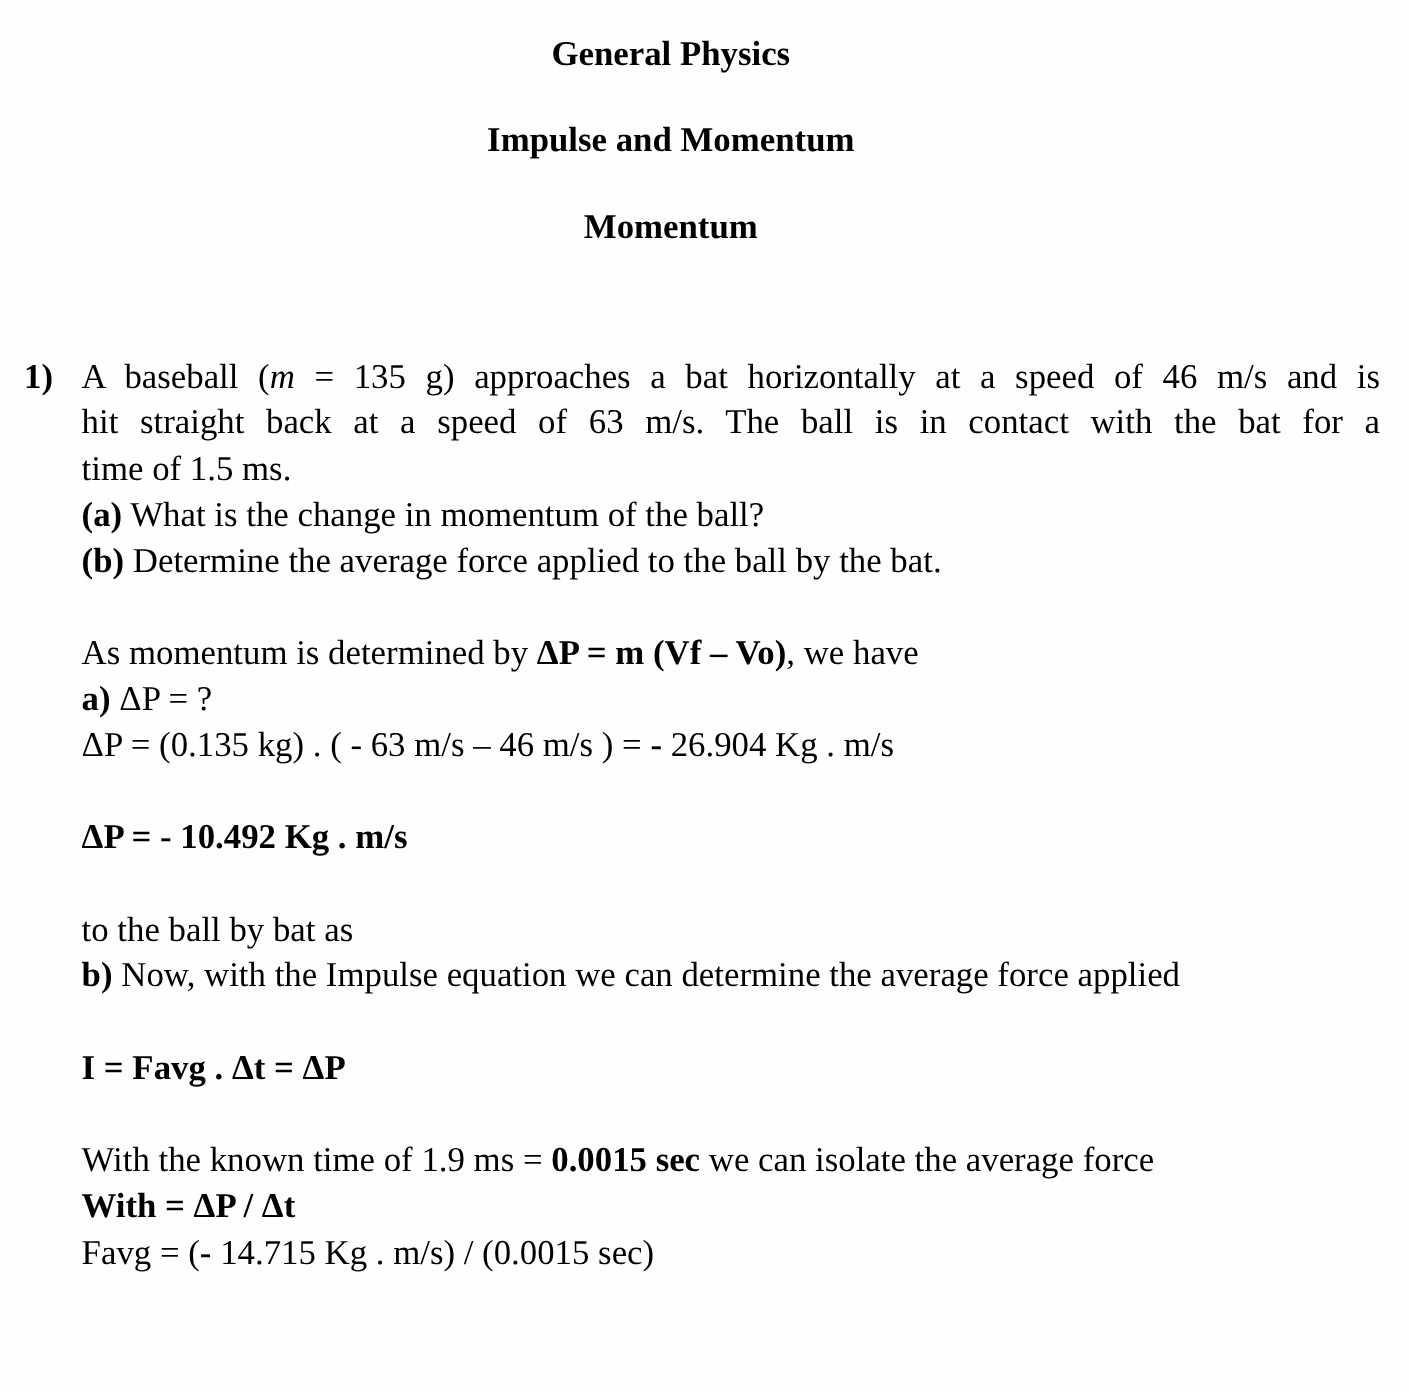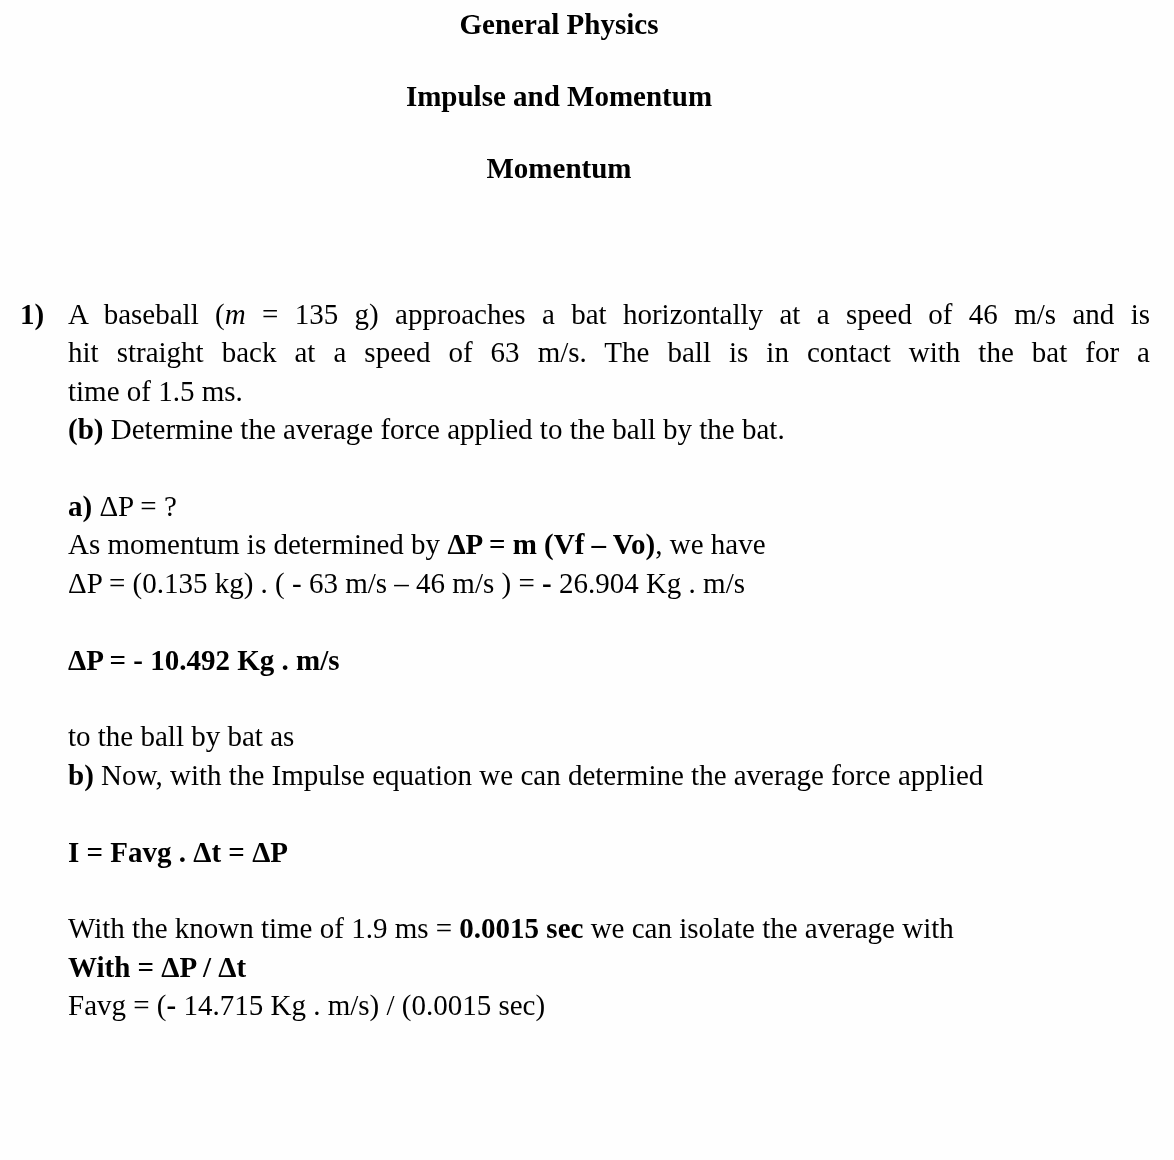--- a/index.html
+++ b/index.html
@@ -12,21 +12,21 @@
     width: 1174px;
     height: 1160px;
     background: #fefefe;
     color: #000000;
     font-family: "Liberation Serif", "DejaVu Serif", serif;
     font-size: 29px;
     overflow: hidden;
   }
   .headings {
     position: absolute;
-    top: 5px;
+    top: 26px;
     left: 0;
     width: 1118px;
     text-align: center;
   }
   .heading {
     font-weight: bold;
     line-height: 38px;
     margin-bottom: 34px;
     white-space: nowrap;
   }
@@ -65,31 +65,32 @@
 <div class="page">
   <div class="headings">
       <div class="heading">General Physics</div>
       <div class="heading">Impulse and Momentum</div>
       <div class="heading">Momentum</div>
     </div>
   <div class="body-text">
       <div class="line justify"><span class="problem-number">1)</span><span class="">A baseball (</span><span class="seg-italic">m</span><span class=""> = 135 g) approaches a bat horizontally at a speed of 46 m/s and is</span></div>
       <div class="line justify"><span class="">hit straight back at a speed of 63 m/s. The ball is in contact with the bat for a</span></div>
       <div class="line"><span class="">time of 1.5 ms.</span></div>
+      <div class="line"><span class="seg-bold ">(a)</span><span class=""> What is the change in momentum of the ball?</span></div>
       <div class="line"><span class="seg-bold ">(b)</span><span class=""> Determine the average force applied to the ball by the bat.</span></div>
       <div class="line blank"></div>
+      <div class="line"><span class="">As momentum is determined by </span><span class="seg-bold ">ΔP = m (Vf – Vo)</span><span class="">, we have</span></div>
       <div class="line"><span class="seg-bold ">a)</span><span class=""> ΔP = ?</span></div>
-      <div class="line"><span class="">As momentum is determined by </span><span class="seg-bold ">ΔP = m (Vf – Vo)</span><span class="">, we have</span></div>
       <div class="line"><span class="">ΔP = (0.135 kg) . ( - 63 m/s – 46 m/s ) = </span><span class="seg-bold ">-</span><span class=""> 26.904 Kg . m/s</span></div>
       <div class="line blank"></div>
       <div class="line"><span class="seg-bold ">ΔP = - 10.492 Kg . m/s</span></div>
       <div class="line blank"></div>
       <div class="line"><span class="">to the ball by bat as</span></div>
       <div class="line"><span class="seg-bold ">b)</span><span class=""> Now, with the Impulse equation we can determine the average force applied</span></div>
       <div class="line blank"></div>
       <div class="line"><span class="seg-bold ">I = Favg . Δt = ΔP</span></div>
       <div class="line blank"></div>
-      <div class="line"><span class="">With the known time of 1.9 ms = </span><span class="seg-bold ">0.0015 sec</span><span class=""> we can isolate the average with</span></div>
+      <div class="line"><span class="">With the known time of 1.9 ms = </span><span class="seg-bold ">0.0015 sec</span><span class=""> we can isolate the average force</span></div>
       <div class="line"><span class="seg-bold ">With = ΔP / Δt</span></div>
       <div class="line"><span class="">Favg = (</span><span class="seg-bold ">-</span><span class=""> 14.715 Kg . m/s) / (0.0015 sec)</span></div>
       <div class="line blank"></div>
     </div>
 </div>
 
 </body></html>

